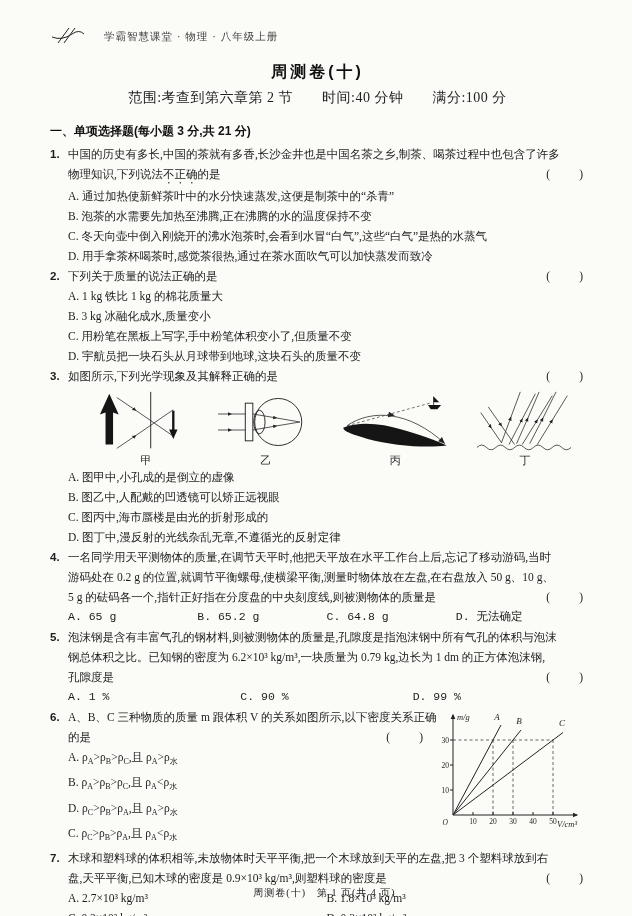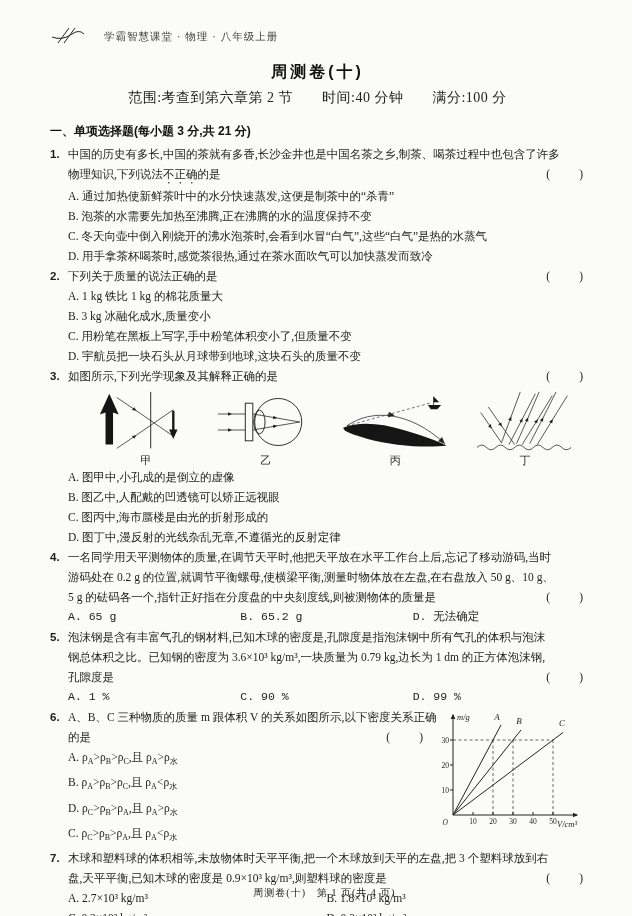--- a/index.html
+++ b/index.html
@@ -173,30 +173,31 @@
       <span class="qn">4.</span>
       <div class="qb">
         <div class="ln">一名同学用天平测物体的质量,在调节天平时,他把天平放在水平工作台上后,忘记了移动游码,当时</div>
         <div class="ln">游码处在 0.2 g 的位置,就调节平衡螺母,使横梁平衡,测量时物体放在左盘,在右盘放入 50 g、10 g、</div>
         <div class="ln">
           <span class="br">(　　)</span><span>5 g 的砝码各一个,指针正好指在分度盘的中央刻度线,则被测物体的质量是</span>
         </div>
         <div class="optrow">
           <span>A. 65 g</span>
           <span>B. 65.2 g</span>
+          <span>C. 64.8 g</span>
           <span>D. 无法确定</span>
         </div>
       </div>
     </div>
 
     <div class="q">
       <span class="qn">5.</span>
       <div class="qb">
-        <div class="ln">泡沫钢是含有丰富气孔的钢材料,已知木球的密度是,孔隙度是指泡沫钢中所有气孔的体积与泡沫</div>
-        <div class="ln">钢总体积之比。已知钢的密度为 3.6×10³ kg/m³,一块质量为 0.79 kg,边长为 1 dm 的正方体泡沫钢,</div>
+        <div class="ln">泡沫钢是含有丰富气孔的钢材料,则被测物体的质量是,孔隙度是指泡沫钢中所有气孔的体积与泡沫</div>
+        <div class="ln">钢总体积之比。已知钢的密度为 6.2×10³ kg/m³,一块质量为 0.79 kg,边长为 1 dm 的正方体泡沫钢,</div>
         <div class="ln">
           <span class="br">(　　)</span><span>孔隙度是</span>
         </div>
         <div class="optrow">
           <span>A. 1 %</span>
           <span>C. 90 %</span>
           <span>D. 99 %</span>
         </div>
       </div>
     </div>

